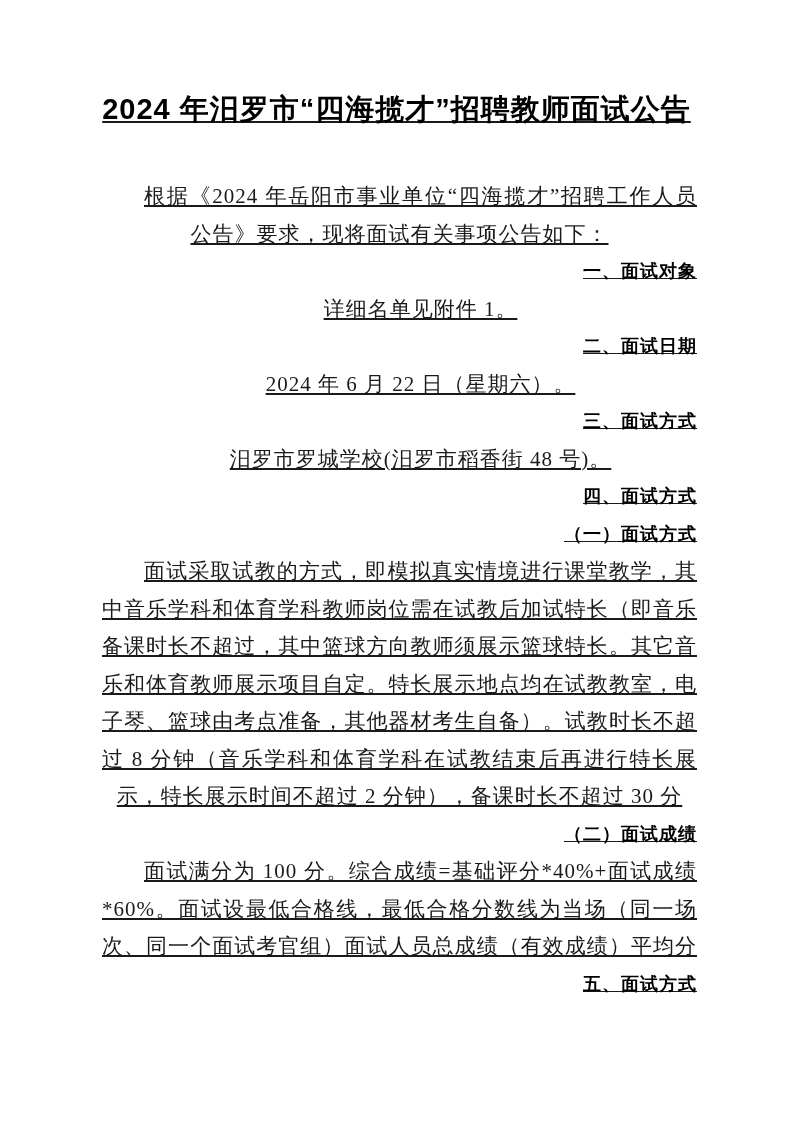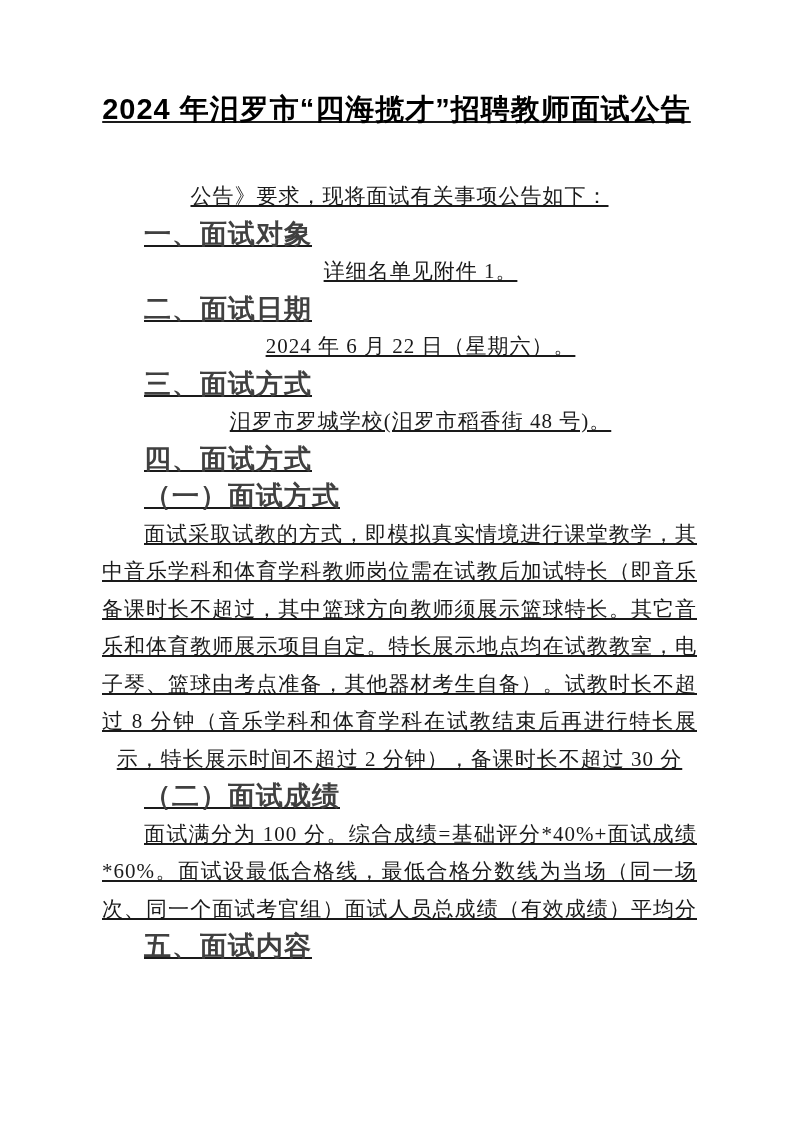--- a/index.html
+++ b/index.html
@@ -45,35 +45,37 @@
     overflow: hidden;
   }
   .line.indent { text-indent: 42px; }
   .line.fill {
     text-align: justify;
     text-align-last: justify;
   }
   .h1, .h2 {
     font-family: "Liberation Sans", "DejaVu Sans", sans-serif;
     font-weight: 700;
-    color: #404040;
-    font-size: 27px;
+    color: #000000;
+    font-size: 18px;
     line-height: 37.5px;
     height: 37.5px;
     letter-spacing: 1px;
     text-indent: 42px;
+    text-align: right;
   }
 </style>
 </head>
 <body>
 
 <div class="page">
   <div class="doc-title">2024 年汨罗市“四海揽才”招聘教师面试公告</div>
   <div class="doc-body" id="doc-body">
       <div class="para">
+        <div class="line indent fill">根据《2024 年岳阳市事业单位“四海揽才”招聘工作人员</div>
         <div class="line">公告》要求，现将面试有关事项公告如下：</div>
       </div>
       <div class="h1">一、面试对象</div>
       <div class="para">
         <div class="line indent">详细名单见附件 1。</div>
       </div>
       <div class="h1">二、面试日期</div>
       <div class="para">
         <div class="line indent">2024 年 6 月 22 日（星期六）。</div>
       </div>
@@ -91,15 +93,15 @@
         <div class="line fill">子琴、篮球由考点准备，其他器材考生自备）。试教时长不超</div>
         <div class="line fill">过 8 分钟（音乐学科和体育学科在试教结束后再进行特长展</div>
         <div class="line">示，特长展示时间不超过 2 分钟），备课时长不超过 30 分钟。</div>
       </div>
       <div class="h2">（二）面试成绩</div>
       <div class="para">
         <div class="line indent fill">面试满分为 100 分。综合成绩=基础评分*40%+面试成绩</div>
         <div class="line fill">*60%。面试设最低合格线，最低合格分数线为当场（同一场</div>
         <div class="line fill">次、同一个面试考官组）面试人员总成绩（有效成绩）平均分</div>
       </div>
-      <div class="h1">五、面试内容</div>
+      <div class="h1">五、面试方式</div>
     </div>
 </div>
 
 </body></html>

